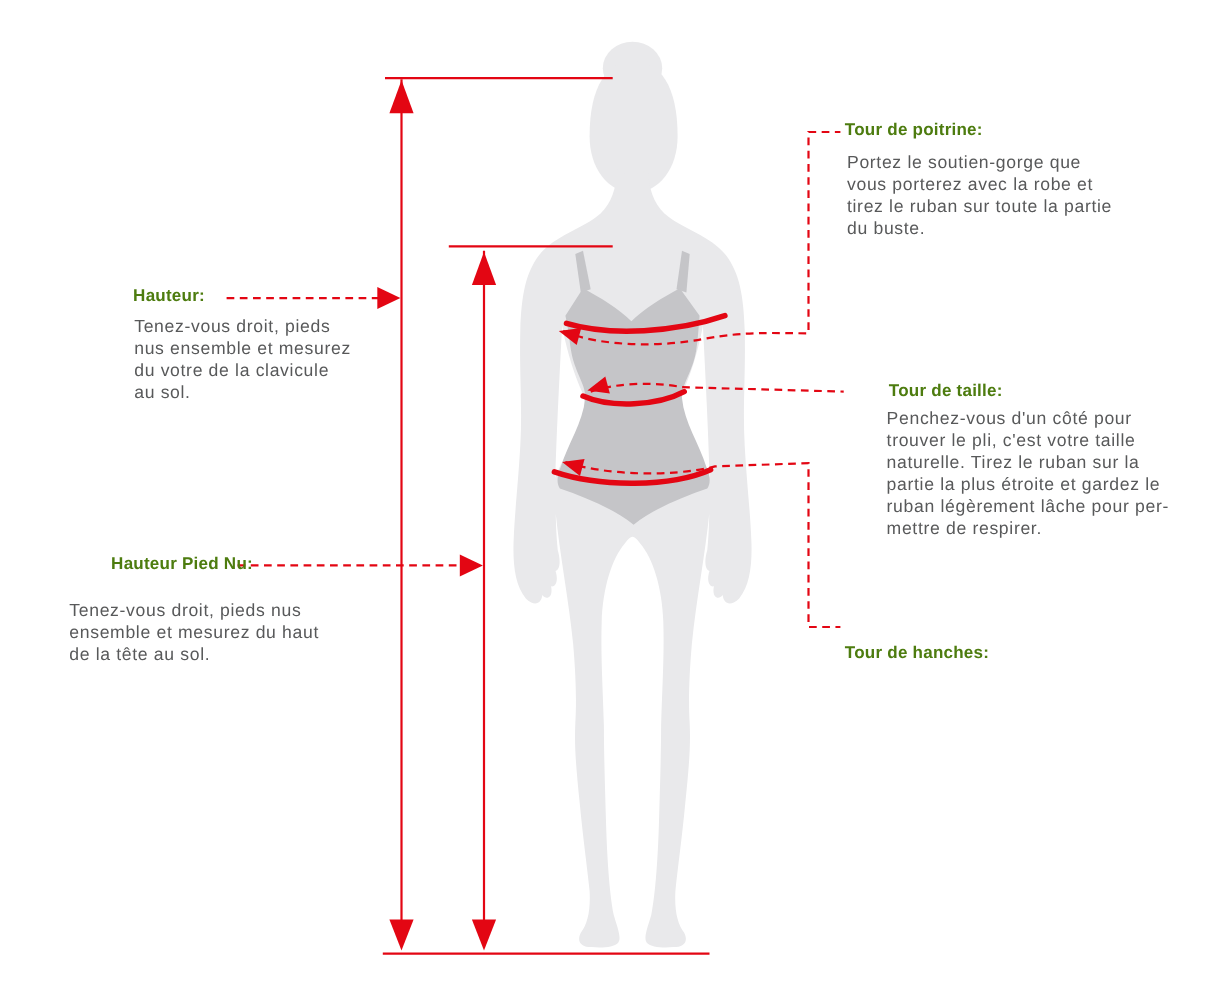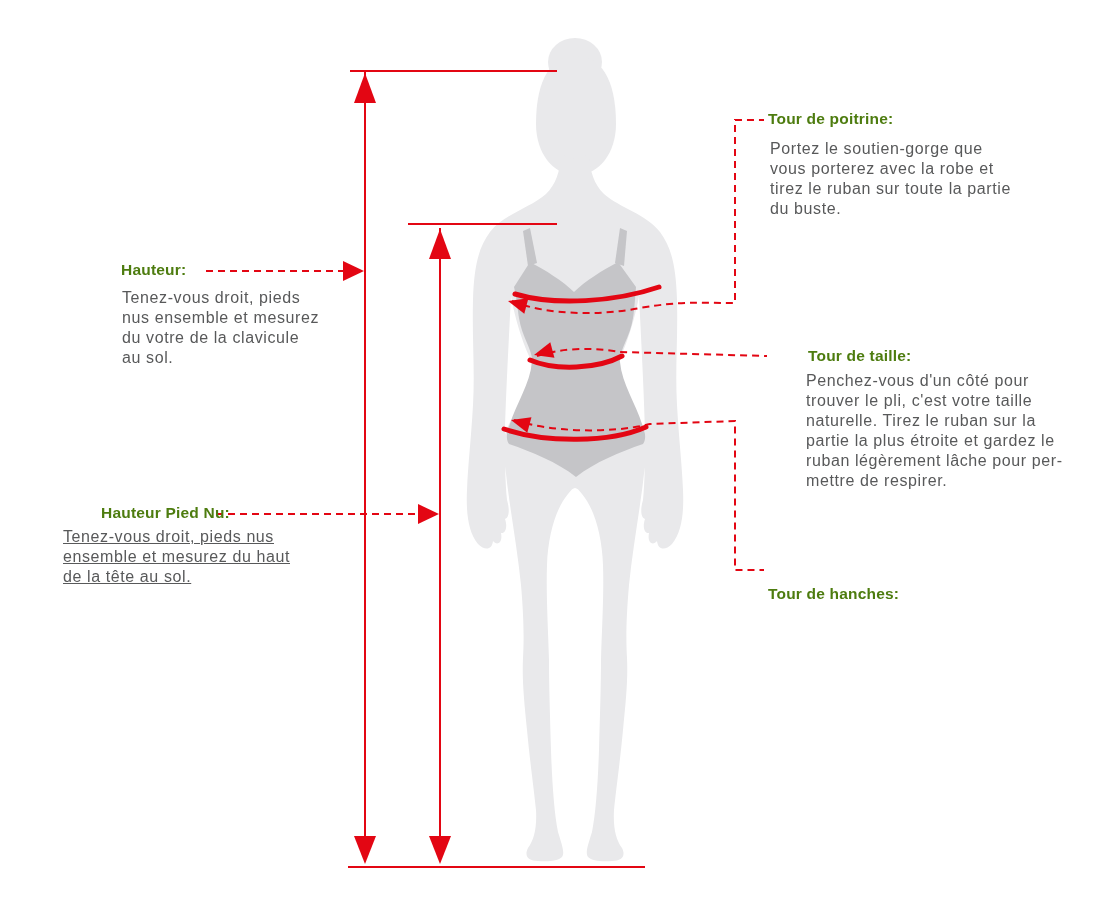--- a/index.html
+++ b/index.html
@@ -24,21 +24,21 @@
     font-size:16px;
     line-height:20px;
     color:#58595a;
     letter-spacing:0.6px;
     white-space:pre-line;
   }
   
   .pos-hauteur-label{left:121px;top:261px;text-align:right;}
   .pos-hauteur-desc{left:122px;top:288px;width:250px;}
   .pos-piednu-label{left:78px;top:504px;margin-left:23px;}
-  .pos-piednu-desc{left:63px;top:527px;width:300px;text-decoration:underline;}
+  .pos-piednu-desc{left:63px;top:546px;width:300px;}
   
   .pos-poitrine-label{left:768px;top:110px;}
   .pos-poitrine-desc{left:770px;top:139px;width:260px;}
   .pos-taille-label{left:808px;top:347px;}
   .pos-taille-desc{left:772px;top:371px;width:315px;margin-left:34px;}
   .pos-hanches-label{left:768px;top:585px;}
   .pos-hanches-desc{left:770px;top:584px;width:300px;}
 </style>
 </head>
 <body>

